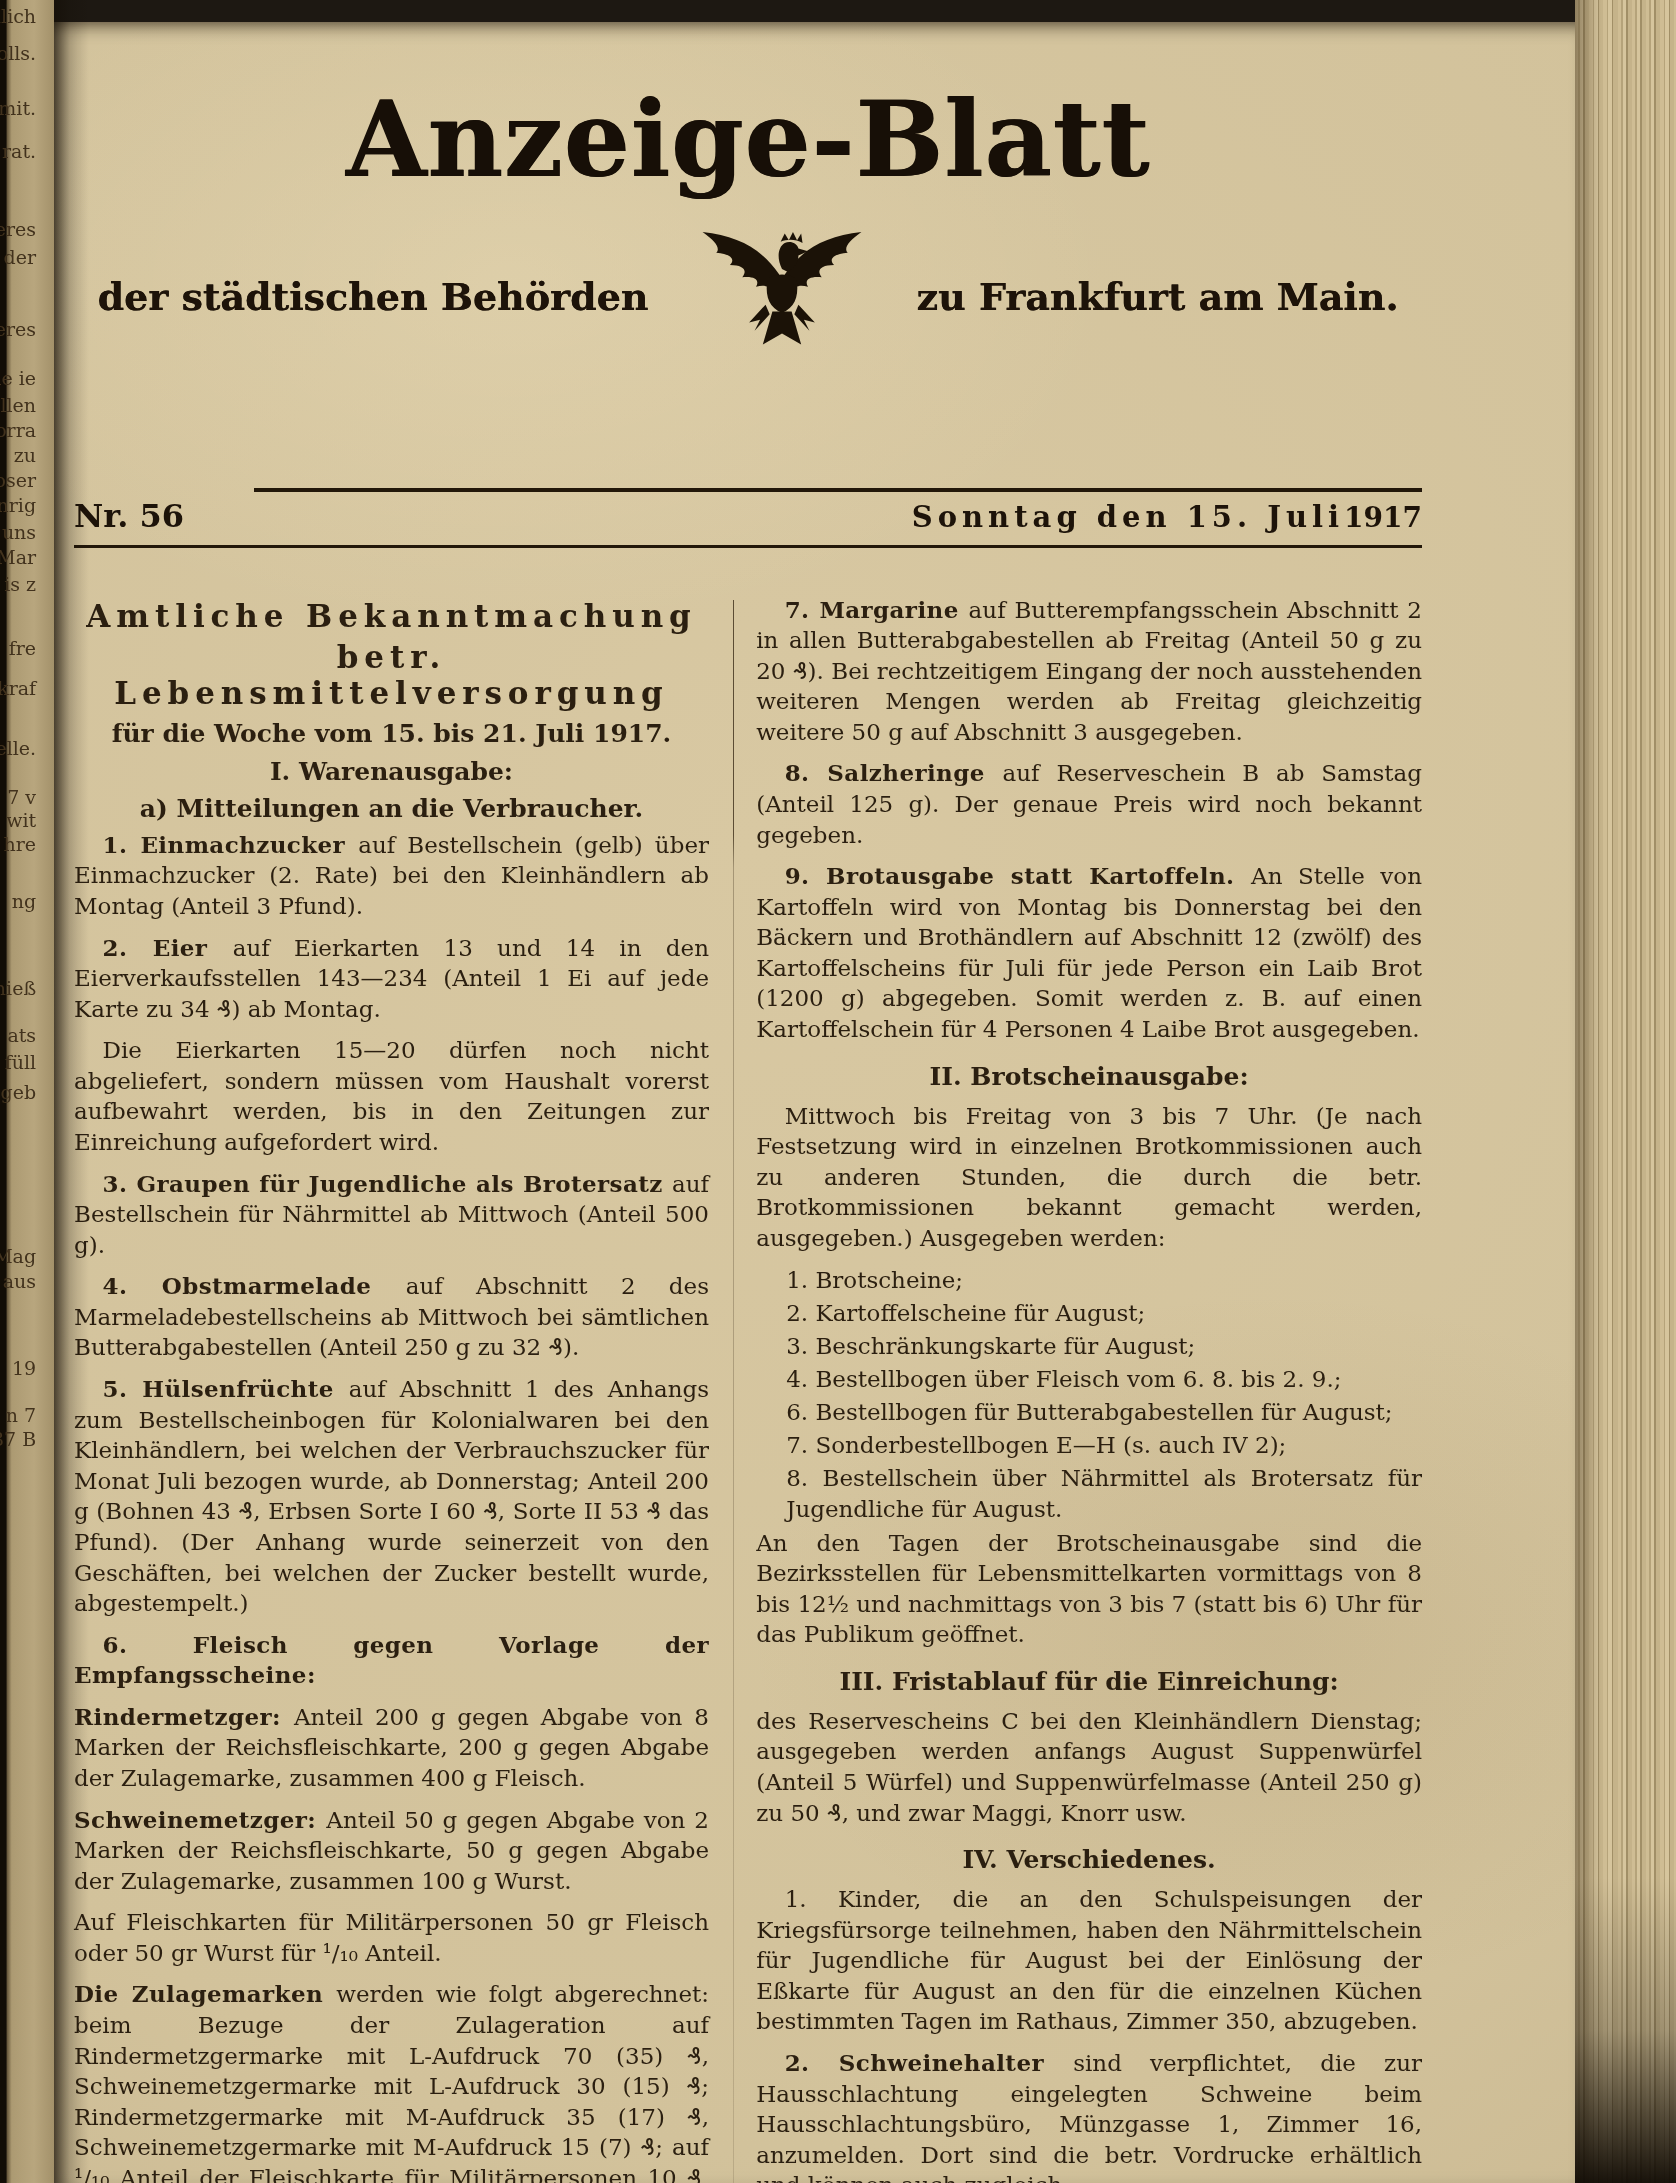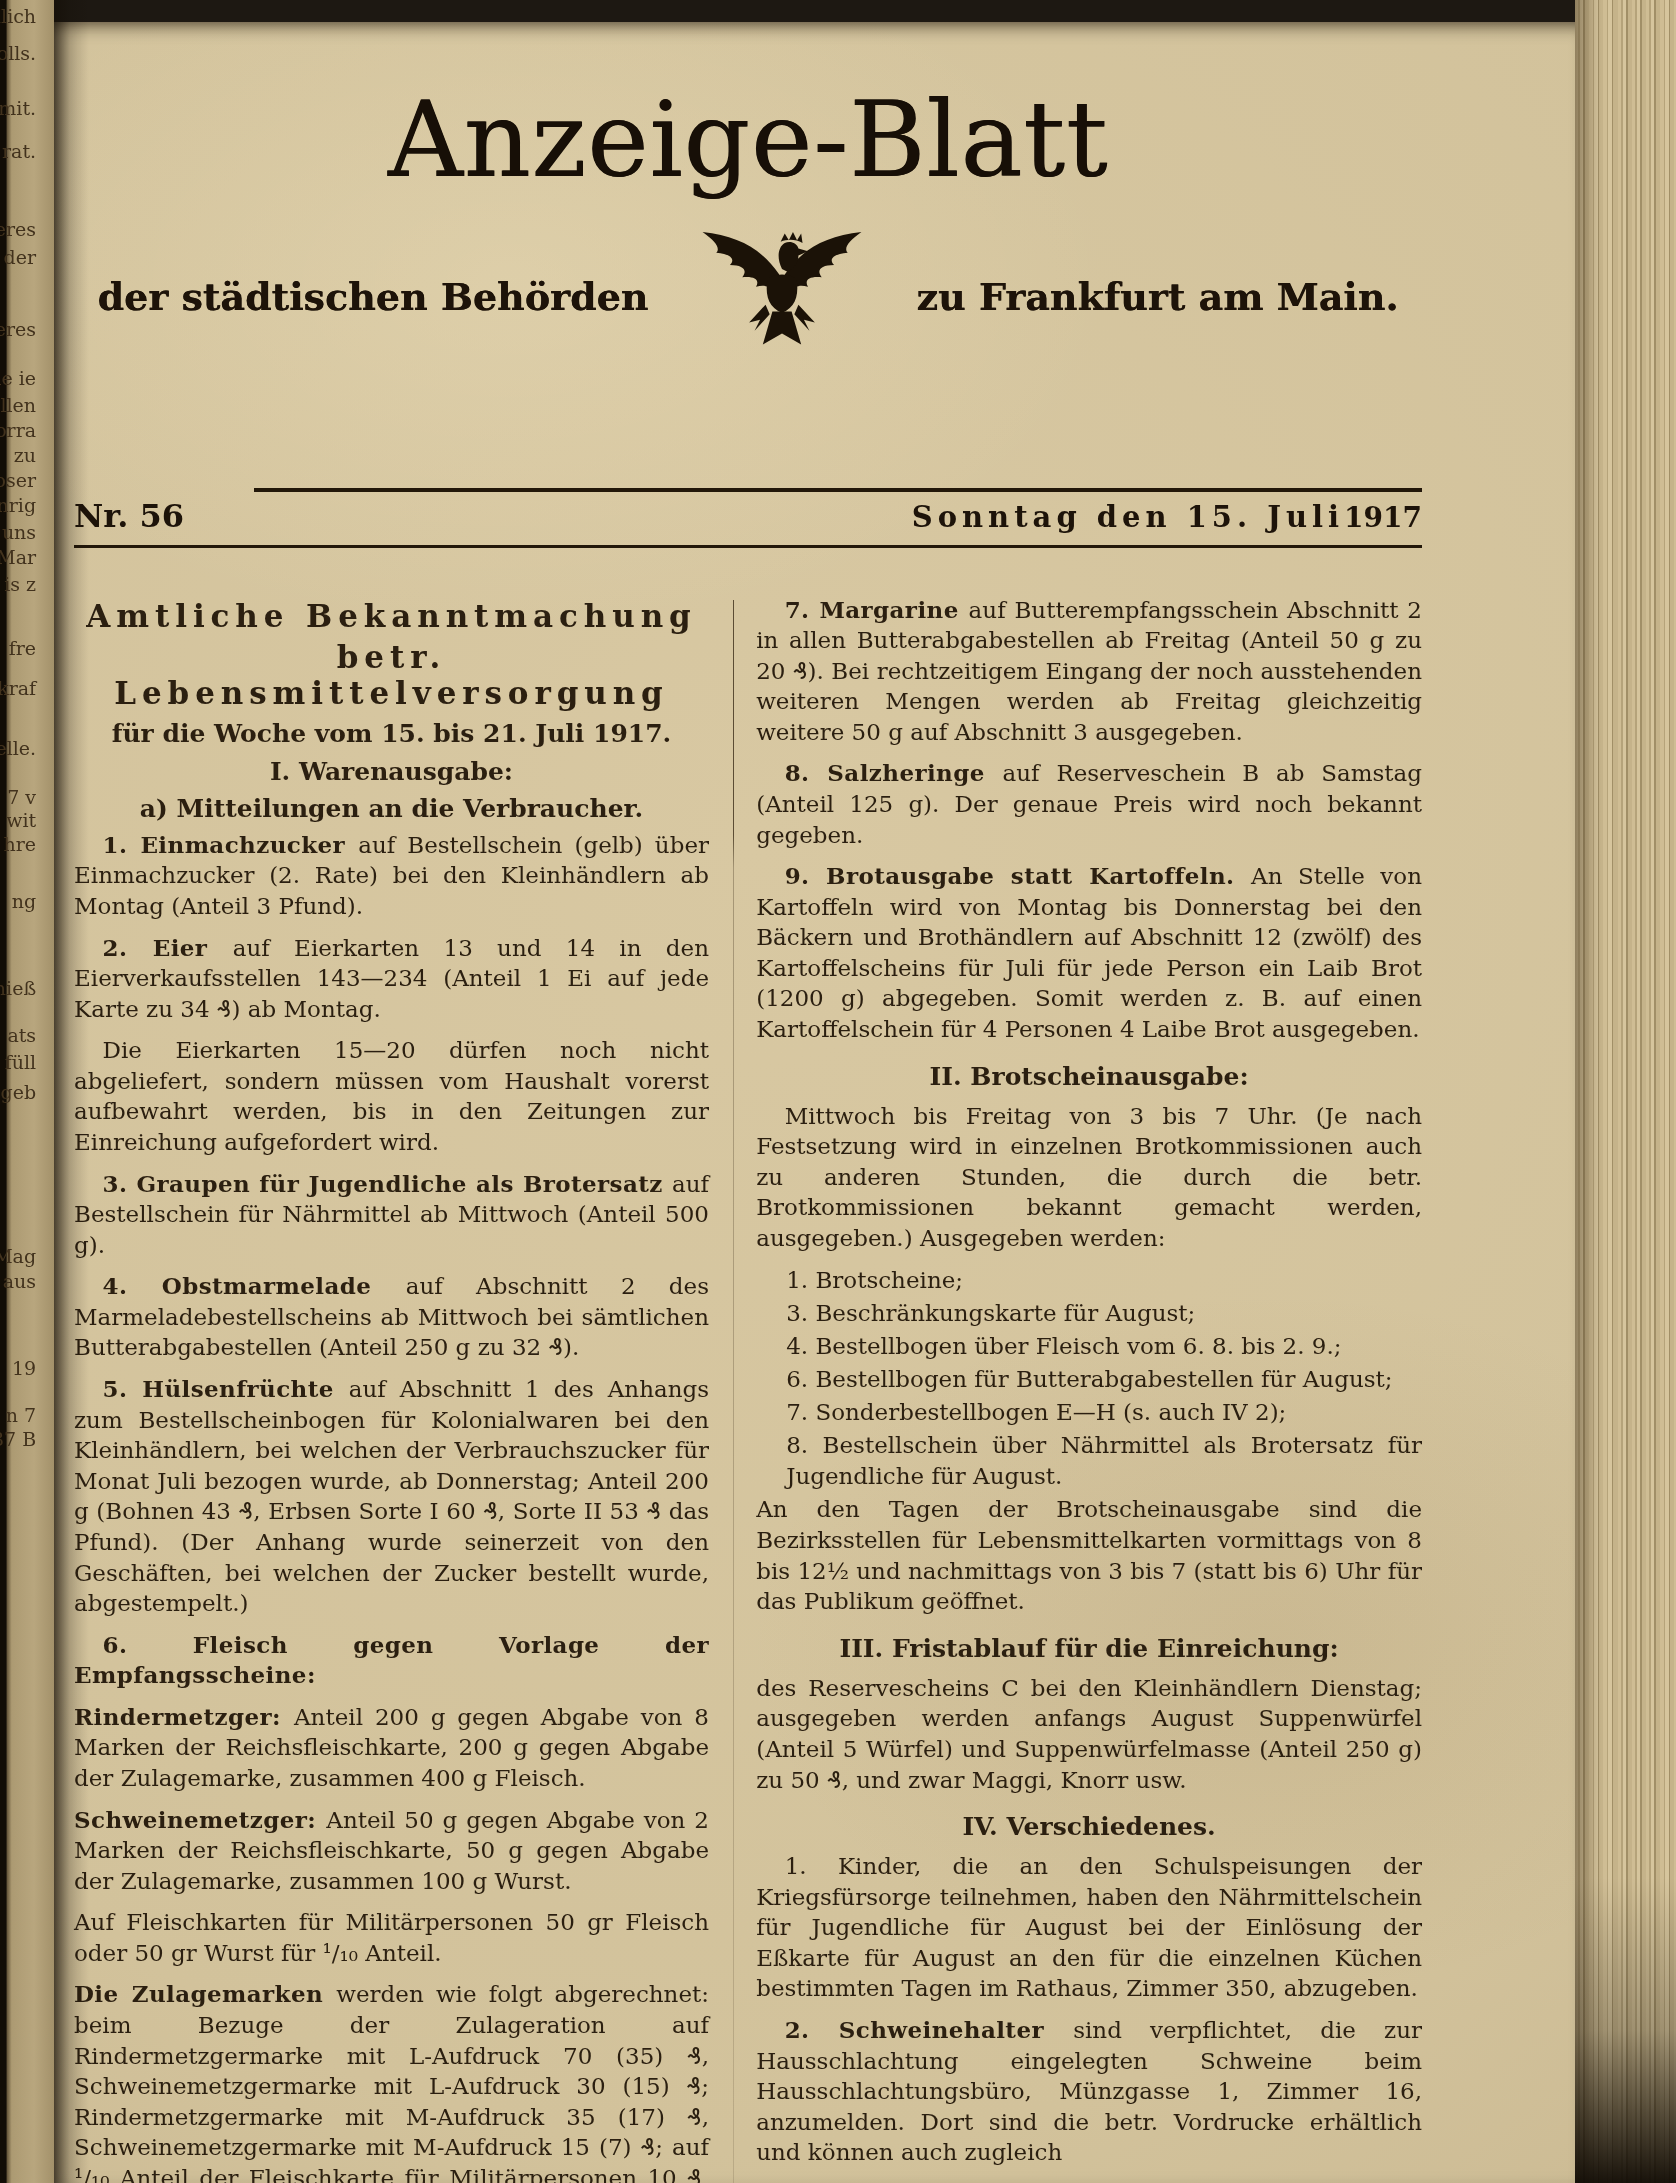--- a/index.html
+++ b/index.html
@@ -42,21 +42,21 @@
       repeating-linear-gradient(90deg, #cfbd94 0 3.4px, #b5a37a 3.4px 5px, #d6c59d 5px 8.4px, #a18f67 8.4px 10px, #c5b38a 10px 14.2px);
   }
 
   .gutter-shadow {
     position: absolute; left: 54px; top: 0; width: 35px; height: 100%; z-index: 4; pointer-events: none;
     background: linear-gradient(90deg, rgba(18,12,4,0.55), rgba(18,12,4,0.18) 45%, rgba(18,12,4,0));
   }
 
   
   .title {
-    text-align: center; font-size: 104px; font-weight: normal; color: #170f07;
+    text-align: center; font-size: 104px; font-weight: bold; color: #170f07;
     letter-spacing: 0.8px; line-height: 1.12; margin-top: 15px;
     text-shadow: 0.6px 0 0 #170f07;
   }
   .subtitle-row { display: flex; align-items: center; justify-content: center; gap: 45px; margin-top: 6.7px; }
   .subtitle { font-size: 38px; font-weight: bold; color: #1d1309; text-shadow: 0.3px 0 0 #1d1309; margin-top: 22px; }
   .eagle svg { display: block; width: 178px; height: 161px; }
 
   
   .dateline {
     position: relative; display: flex; align-items: baseline;
@@ -181,20 +181,21 @@
       <div class="divider"></div>
 
       <div class="col right">
         <p class="para"><b class="lead">7. Margarine </b><span>auf Butterempfangsschein Abschnitt 2 in allen Butterabgabestellen ab Freitag (Anteil 50 g zu 20 ₰). Bei rechtzeitigem Eingang der noch ausstehenden weiteren Mengen werden ab Freitag gleichzeitig weitere 50 g auf Abschnitt 3 ausgegeben.</span></p>
         <p class="para"><b class="lead">8. Salzheringe </b><span>auf Reserveschein B ab Samstag (Anteil 125 g). Der genaue Preis wird noch bekannt gegeben.</span></p>
         <p class="para"><b class="lead">9. Brotausgabe statt Kartoffeln. </b><span>An Stelle von Kartoffeln wird von Montag bis Donnerstag bei den Bäckern und Brothändlern auf Abschnitt 12 (zwölf) des Kartoffelscheins für Juli für jede Person ein Laib Brot (1200 g) abgegeben. Somit werden z. B. auf einen Kartoffelschein für 4 Personen 4 Laibe Brot ausgegeben.</span></p>
 
         <p class="hsec">II. Brotscheinausgabe:</p>
         <p class="para"><span>Mittwoch bis Freitag von 3 bis 7 Uhr. (Je nach Festsetzung wird in einzelnen Brotkommissionen auch zu anderen Stunden, die durch die betr. Brotkommissionen bekannt gemacht werden, ausgegeben.) Ausgegeben werden:</span></p>
         <p class="li">1. Brotscheine;</p>
+        <p class="li">2. Kartoffelscheine für August;</p>
         <p class="li">3. Beschränkungskarte für August;</p>
         <p class="li">4. Bestellbogen über Fleisch vom 6. 8. bis 2. 9.;</p>
         <p class="li">6. Bestellbogen für Butterabgabestellen für August;</p>
         <p class="li">7. Sonderbestellbogen E—H (s. auch IV 2);</p>
         <p class="li">8. Bestellschein über Nährmittel als Brotersatz für Jugendliche für August.</p>
         <p class="note">An den Tagen der Brotscheinausgabe sind die Bezirksstellen für Lebensmittelkarten vormittags von 8 bis 12½ und nachmittags von 3 bis 7 (statt bis 6) Uhr für das Publikum geöffnet.</p>
 
         <p class="hsec">III. Fristablauf für die Einreichung:</p>
         <p class="note">des Reservescheins C bei den Kleinhändlern Dienstag; ausgegeben werden anfangs August Suppenwürfel (Anteil 5 Würfel) und Suppenwürfelmasse (Anteil 250 g) zu 50 ₰, und zwar Maggi, Knorr usw.</p>
 

